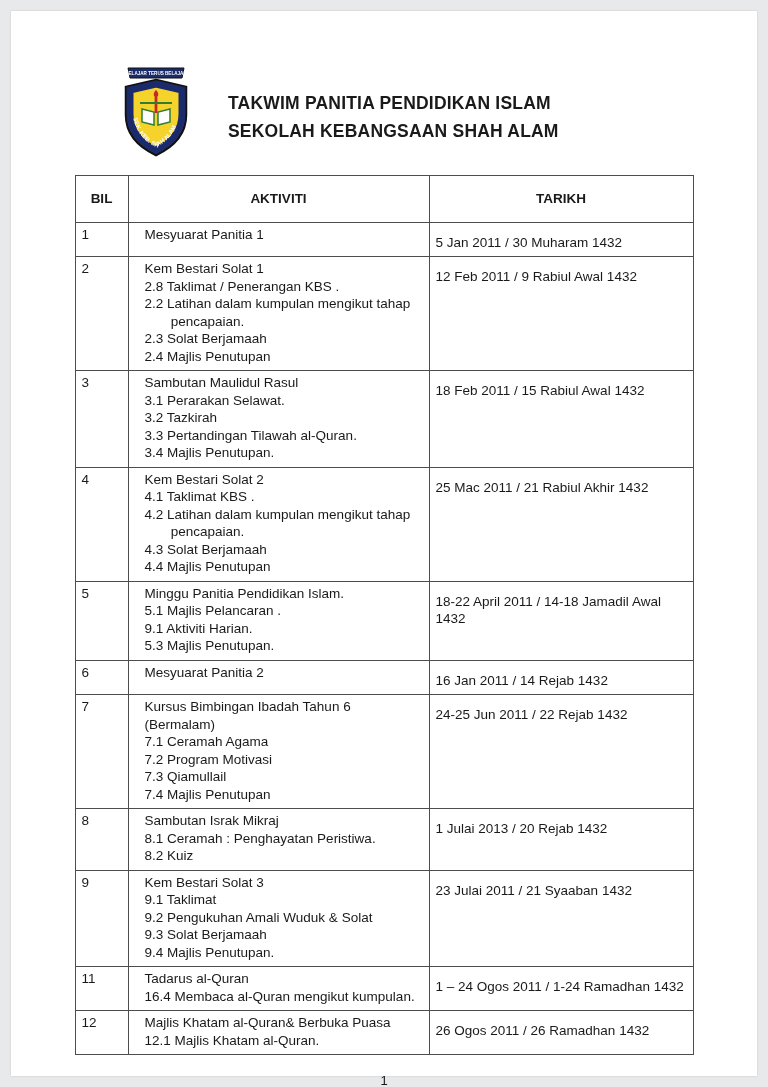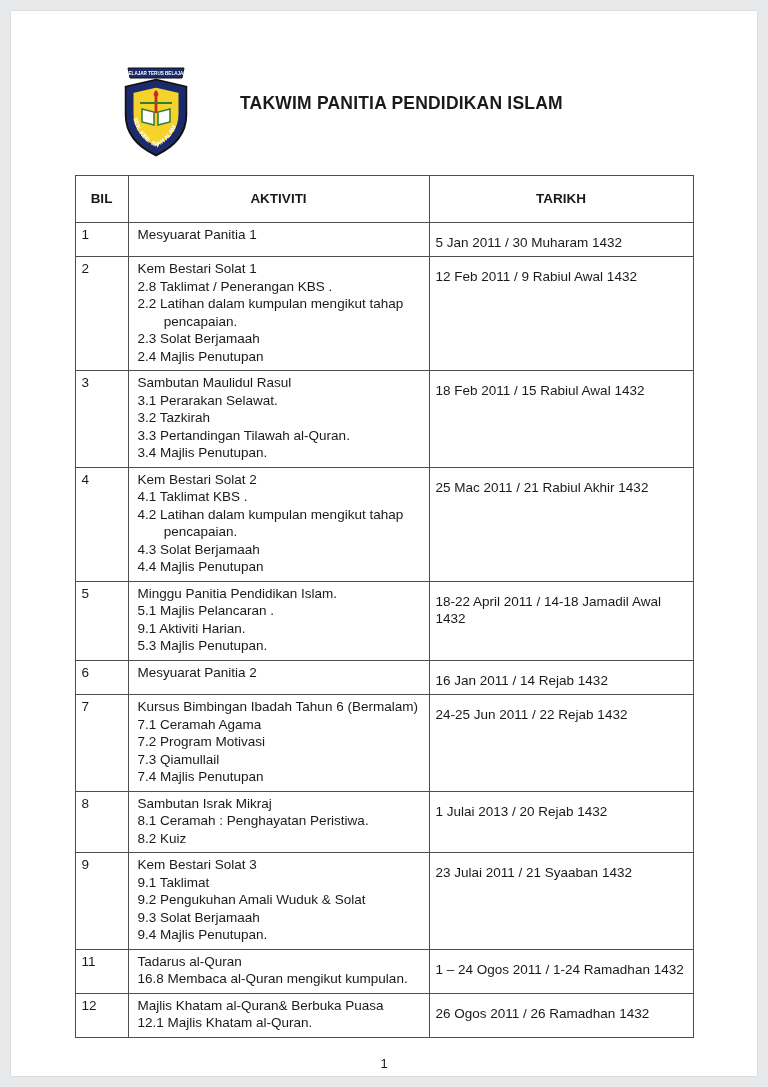--- a/index.html
+++ b/index.html
@@ -24,21 +24,21 @@
     align-items: flex-start;
     margin-left: 105px;
     margin-bottom: 16px;
   }
   .logo-box {
     width: 80px;
     height: 92px;
     flex: 0 0 auto;
   }
   .titles {
-    margin: 22px 0 0 44px;
+    margin: 22px 0 0 32px;
   }
   .title-line {
     font-size: 17.5px;
     font-weight: bold;
     line-height: 28px;
     letter-spacing: 0.2px;
   }
   table.schedule {
     border-collapse: collapse;
     width: 595px;
@@ -54,21 +54,21 @@
   table.schedule th {
     font-weight: bold;
     text-align: center;
     padding: 14px 4px;
     font-size: 13.5px;
   }
   th.col-bil, td.col-bil { width: 44px; }
   th.col-akt, td.col-akt { width: 292px; }
   th.col-tar, td.col-tar { width: 255px; }
   td.col-bil { padding: 3px 4px 5px 6px; }
-  td.col-akt { padding: 3px 8px 5px 9px; white-space: pre-wrap; }
+  td.col-akt { padding: 3px 8px 5px 16px; white-space: pre-wrap; }
   td.col-tar { padding: 11px 8px 5px 6px; }
   .page-number {
     text-align: center;
     font-size: 13px;
     margin-top: 18px;
   }
 </style>
 </head>
 <body>
 
@@ -94,20 +94,21 @@
 
         <path d="M26,42 L38,45 L38,58 L26,55 Z" fill="#ffffff" stroke="#2e7d32" stroke-width="1.5"></path>
         <path d="M54,42 L42,45 L42,58 L54,55 Z" fill="#ffffff" stroke="#2e7d32" stroke-width="1.5"></path>
         <rect x="38.6" y="30" width="2.8" height="16" fill="#c62828"></rect>
         <path d="M40,23 C43,26 43,29 40,31 C37,29 37,26 40,23 Z" fill="#c62828"></path>
         <path d="M24,36 L56,36" stroke="#2e7d32" stroke-width="2"></path>
       </svg>
     </div>
     <div class="titles">
       <div class="title-line">TAKWIM PANITIA PENDIDIKAN ISLAM</div>
+      <div class="title-line">SEKOLAH KEBANGSAAN SHAH ALAM</div>
     </div>
   </div>
 
   <table class="schedule">
     <thead>
       <tr>
         <th class="col-bil">BIL</th>
         <th class="col-akt">AKTIVITI</th>
         <th class="col-tar">TARIKH</th>
       </tr>
@@ -183,21 +184,21 @@
 9.1 Taklimat
 9.2 Pengukuhan Amali Wuduk &amp; Solat
 9.3 Solat Berjamaah
 9.4 Majlis Penutupan.
 </td>
           <td class="col-tar">23 Julai 2011 / 21 Syaaban 1432</td>
         </tr>
         <tr>
           <td class="col-bil">11</td>
           <td class="col-akt">Tadarus al-Quran
-16.8 Membaca al-Quran mengikut kumpulan.</td>
+16.4 Membaca al-Quran mengikut kumpulan.</td>
           <td class="col-tar">1 – 24 Ogos 2011 / 1-24 Ramadhan 1432</td>
         </tr>
         <tr>
           <td class="col-bil">12</td>
           <td class="col-akt">Majlis Khatam al-Quran&amp; Berbuka Puasa
 12.1 Majlis Khatam al-Quran.</td>
           <td class="col-tar">26 Ogos 2011 / 26 Ramadhan 1432</td>
         </tr>
       </tbody>
   </table>

